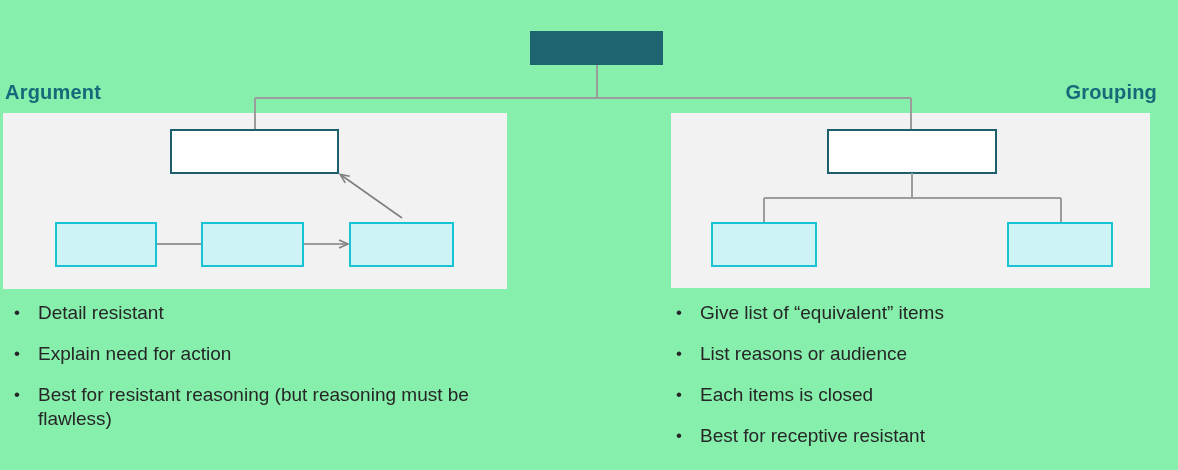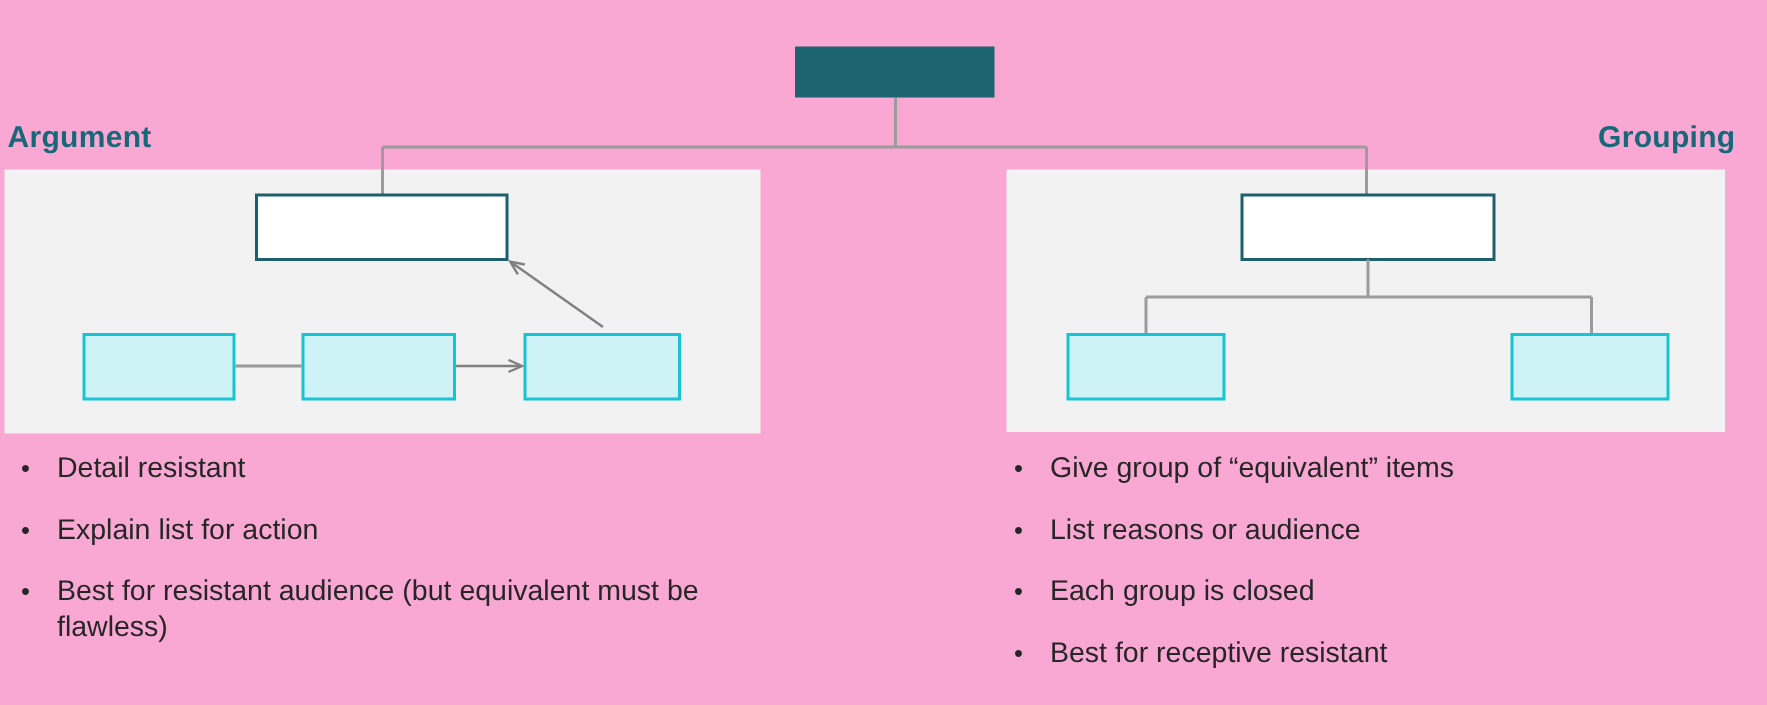--- a/index.html
+++ b/index.html
@@ -4,21 +4,21 @@
 <style>
   html, body {
     margin: 0;
     padding: 0;
     background: #ffffff;
   }
   .slide {
     position: relative;
     width: 1178px;
     height: 470px;
-    background: #f9a8d4;
+    background: #86efac;
     overflow: hidden;
     font-family: "Liberation Sans", sans-serif;
   }
   .diagram-svg {
     position: absolute;
     top: 0;
     left: 0;
   }
   .heading {
     position: absolute;
@@ -104,40 +104,40 @@
   <div class="heading heading-left">Argument</div>
   <div class="heading heading-right">Grouping</div>
 
   <ul class="bullets bullets-left">
     <li>
       <span class="bullet-dot">•</span>
       <span class="bullet-text">Detail resistant</span>
     </li>
     <li>
       <span class="bullet-dot">•</span>
-      <span class="bullet-text">Explain list for action</span>
+      <span class="bullet-text">Explain need for action</span>
     </li>
     <li>
       <span class="bullet-dot">•</span>
-      <span class="bullet-text">Best for resistant audience (but equivalent must be flawless)</span>
+      <span class="bullet-text">Best for resistant reasoning (but reasoning must be flawless)</span>
     </li>
   </ul>
 
   <ul class="bullets bullets-right">
     <li>
       <span class="bullet-dot">•</span>
-      <span class="bullet-text">Give group of “equivalent” items</span>
+      <span class="bullet-text">Give list of “equivalent” items</span>
     </li>
     <li>
       <span class="bullet-dot">•</span>
       <span class="bullet-text">List reasons or audience</span>
     </li>
     <li>
       <span class="bullet-dot">•</span>
-      <span class="bullet-text">Each group is closed</span>
+      <span class="bullet-text">Each items is closed</span>
     </li>
     <li>
       <span class="bullet-dot">•</span>
       <span class="bullet-text">Best for receptive resistant</span>
     </li>
   </ul>
 
 </div>
 
 </body></html>

